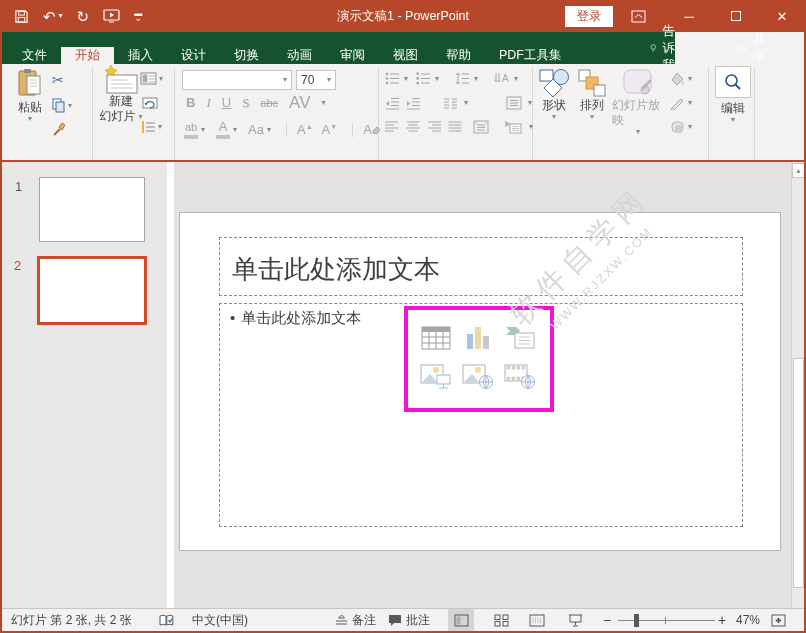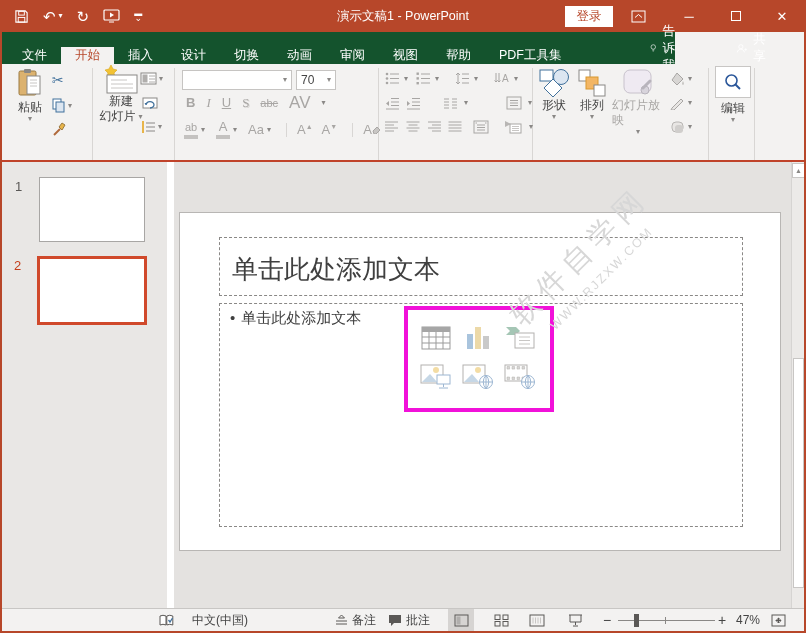--- a/index.html
+++ b/index.html
@@ -507,20 +507,21 @@
 
     <div class="vscroll">
       <div class="vbtn" style="top:1px">
           <span>▲</span>
         </div>
       <div class="vthumb" style="top:196px;height:230px"></div>
     </div>
   </div>
 
   <div class="statusbar">
+    <div class="sitem" style="left:9px">幻灯片 第 2 张, 共 2 张</div>
     <div class="sitem" style="left:157px">
       <svg width="15" height="13" viewBox="0 0 15 13">
           <path d="M1 2 q3 -1.5 6 0 v9 q-3 -1.5 -6 0 Z M13.8 2 q-3 -1.5 -6 0 v9 q3 -1.5 6 0 Z" fill="#fff" stroke="#5a5856"></path>
           <path d="M9.5 6 l1.5 2 2.5 -4" fill="none" stroke="#41719c" stroke-width="1.3"></path>
         </svg>
     </div>
     <div class="sitem" style="left:190px">中文(中国)</div>
     <div class="sitem" style="left:333px">
       <svg width="13" height="12" viewBox="0 0 13 12">
           <path d="M6.5 1 l3 3 h-6 Z" fill="none" stroke="#5a5856"></path>

